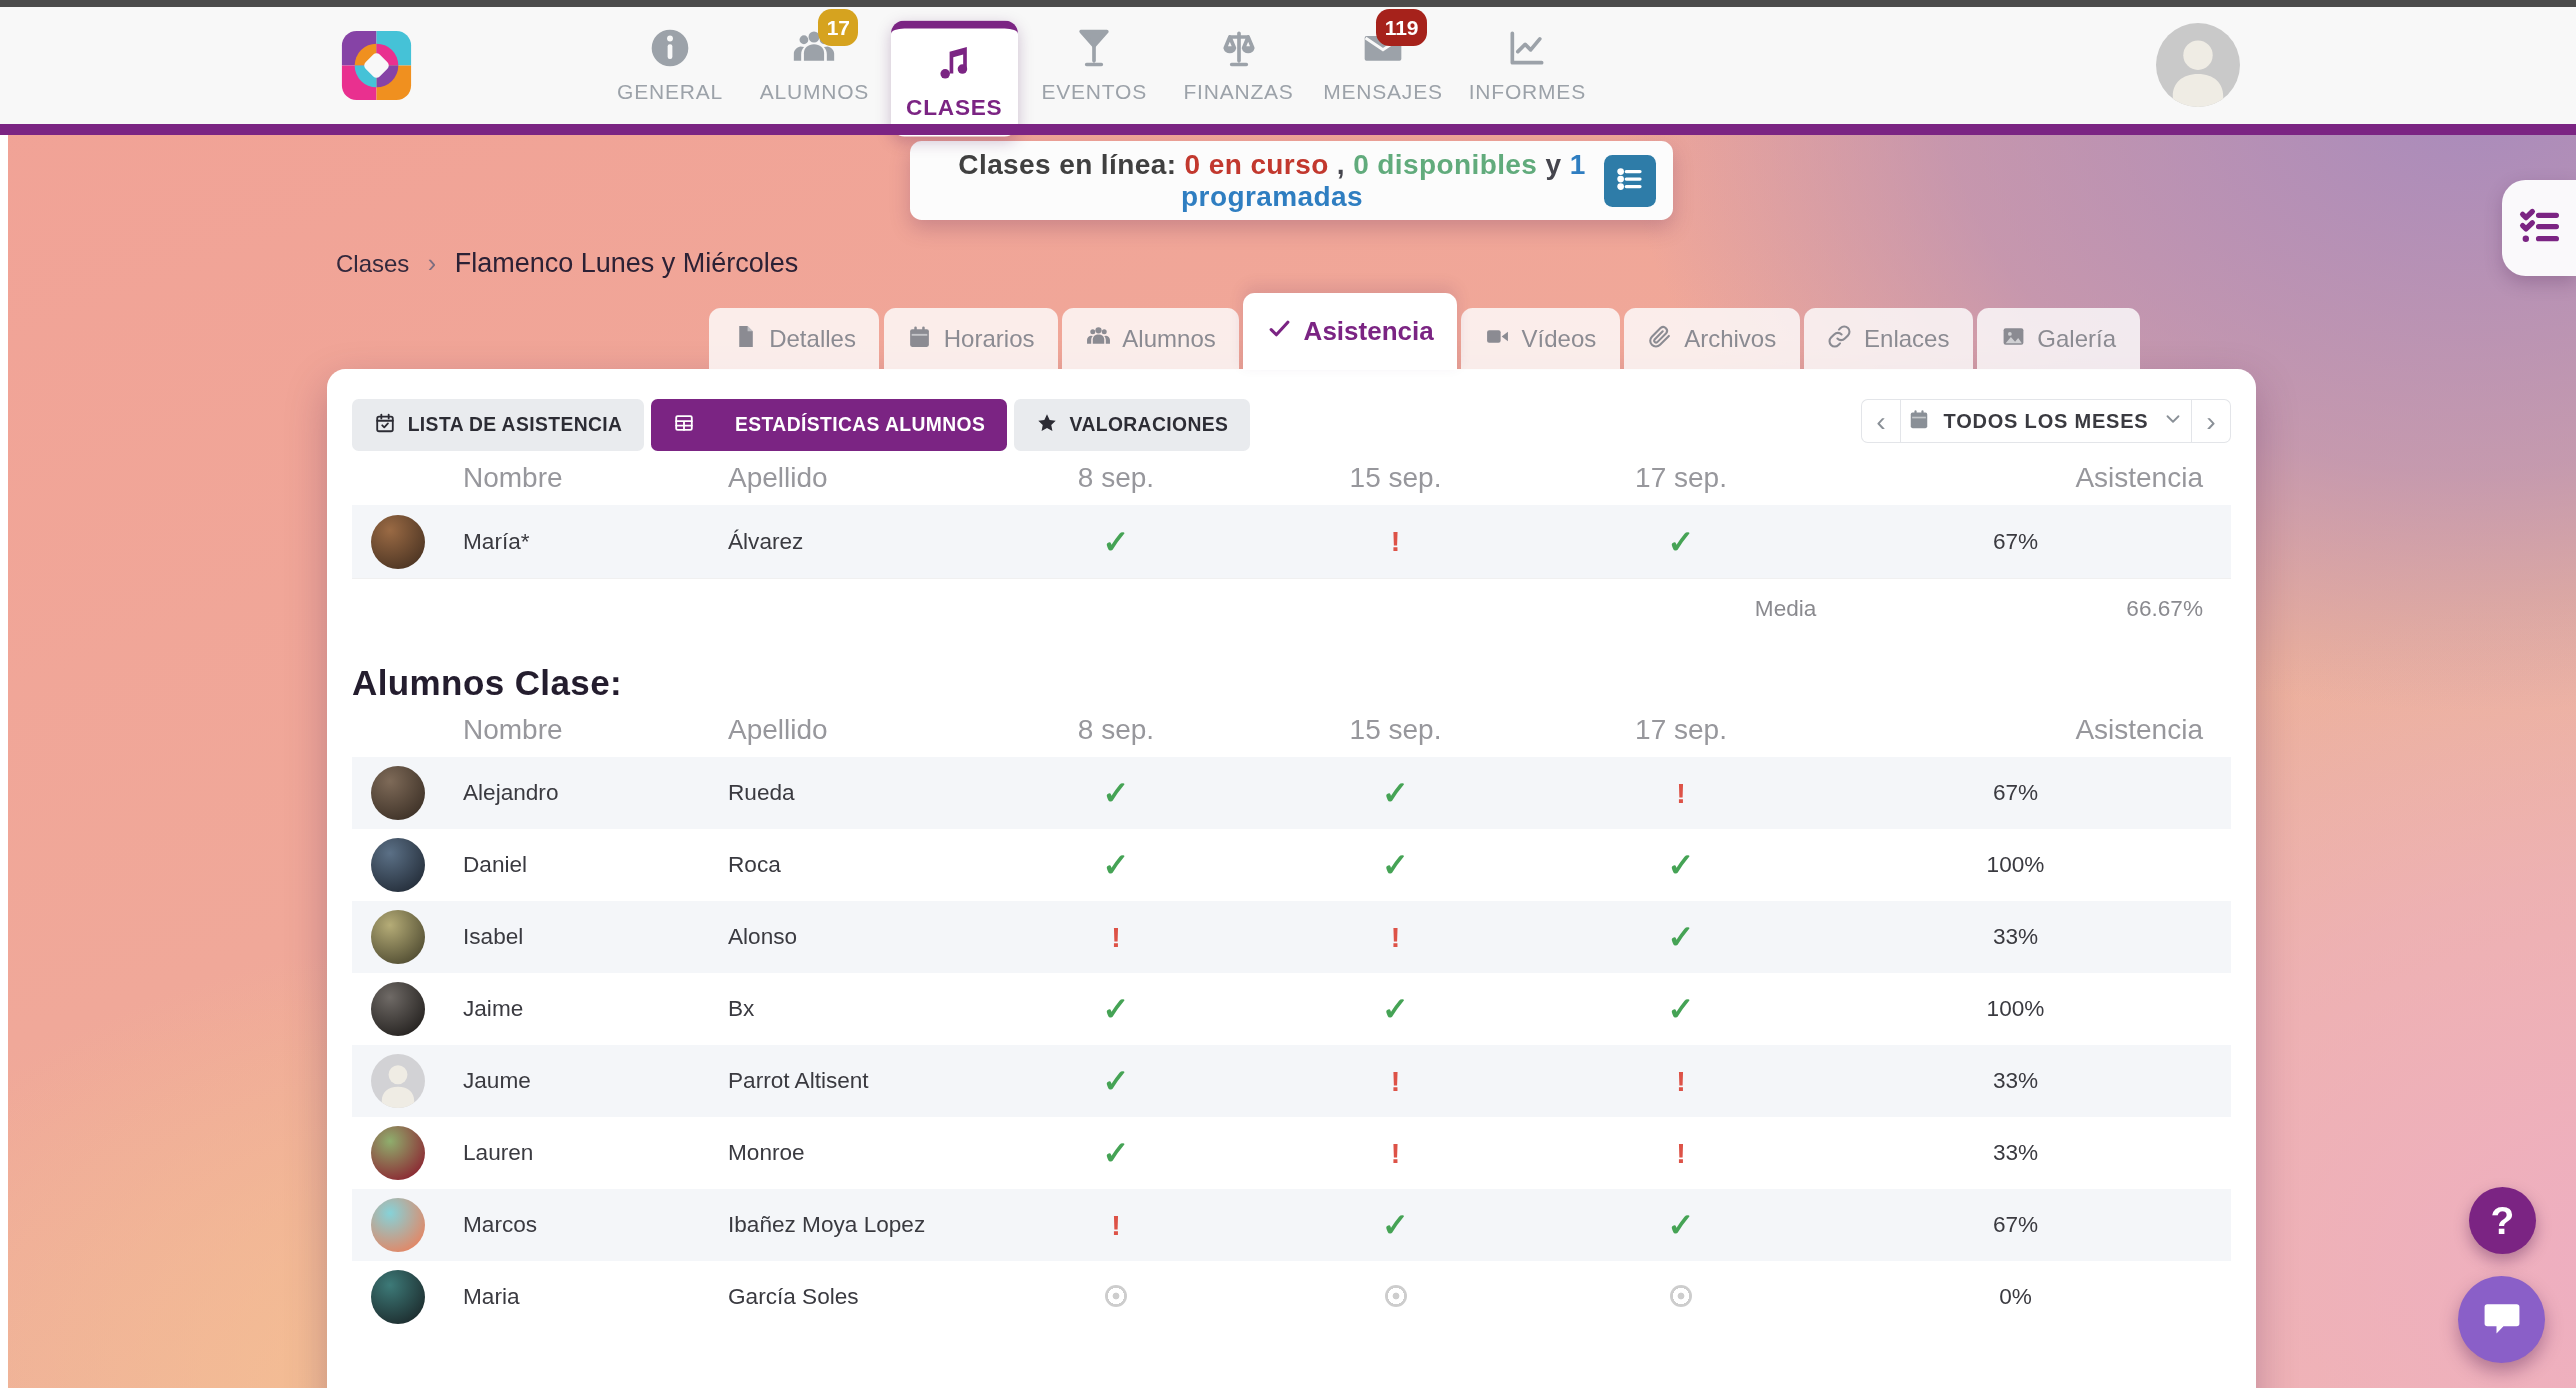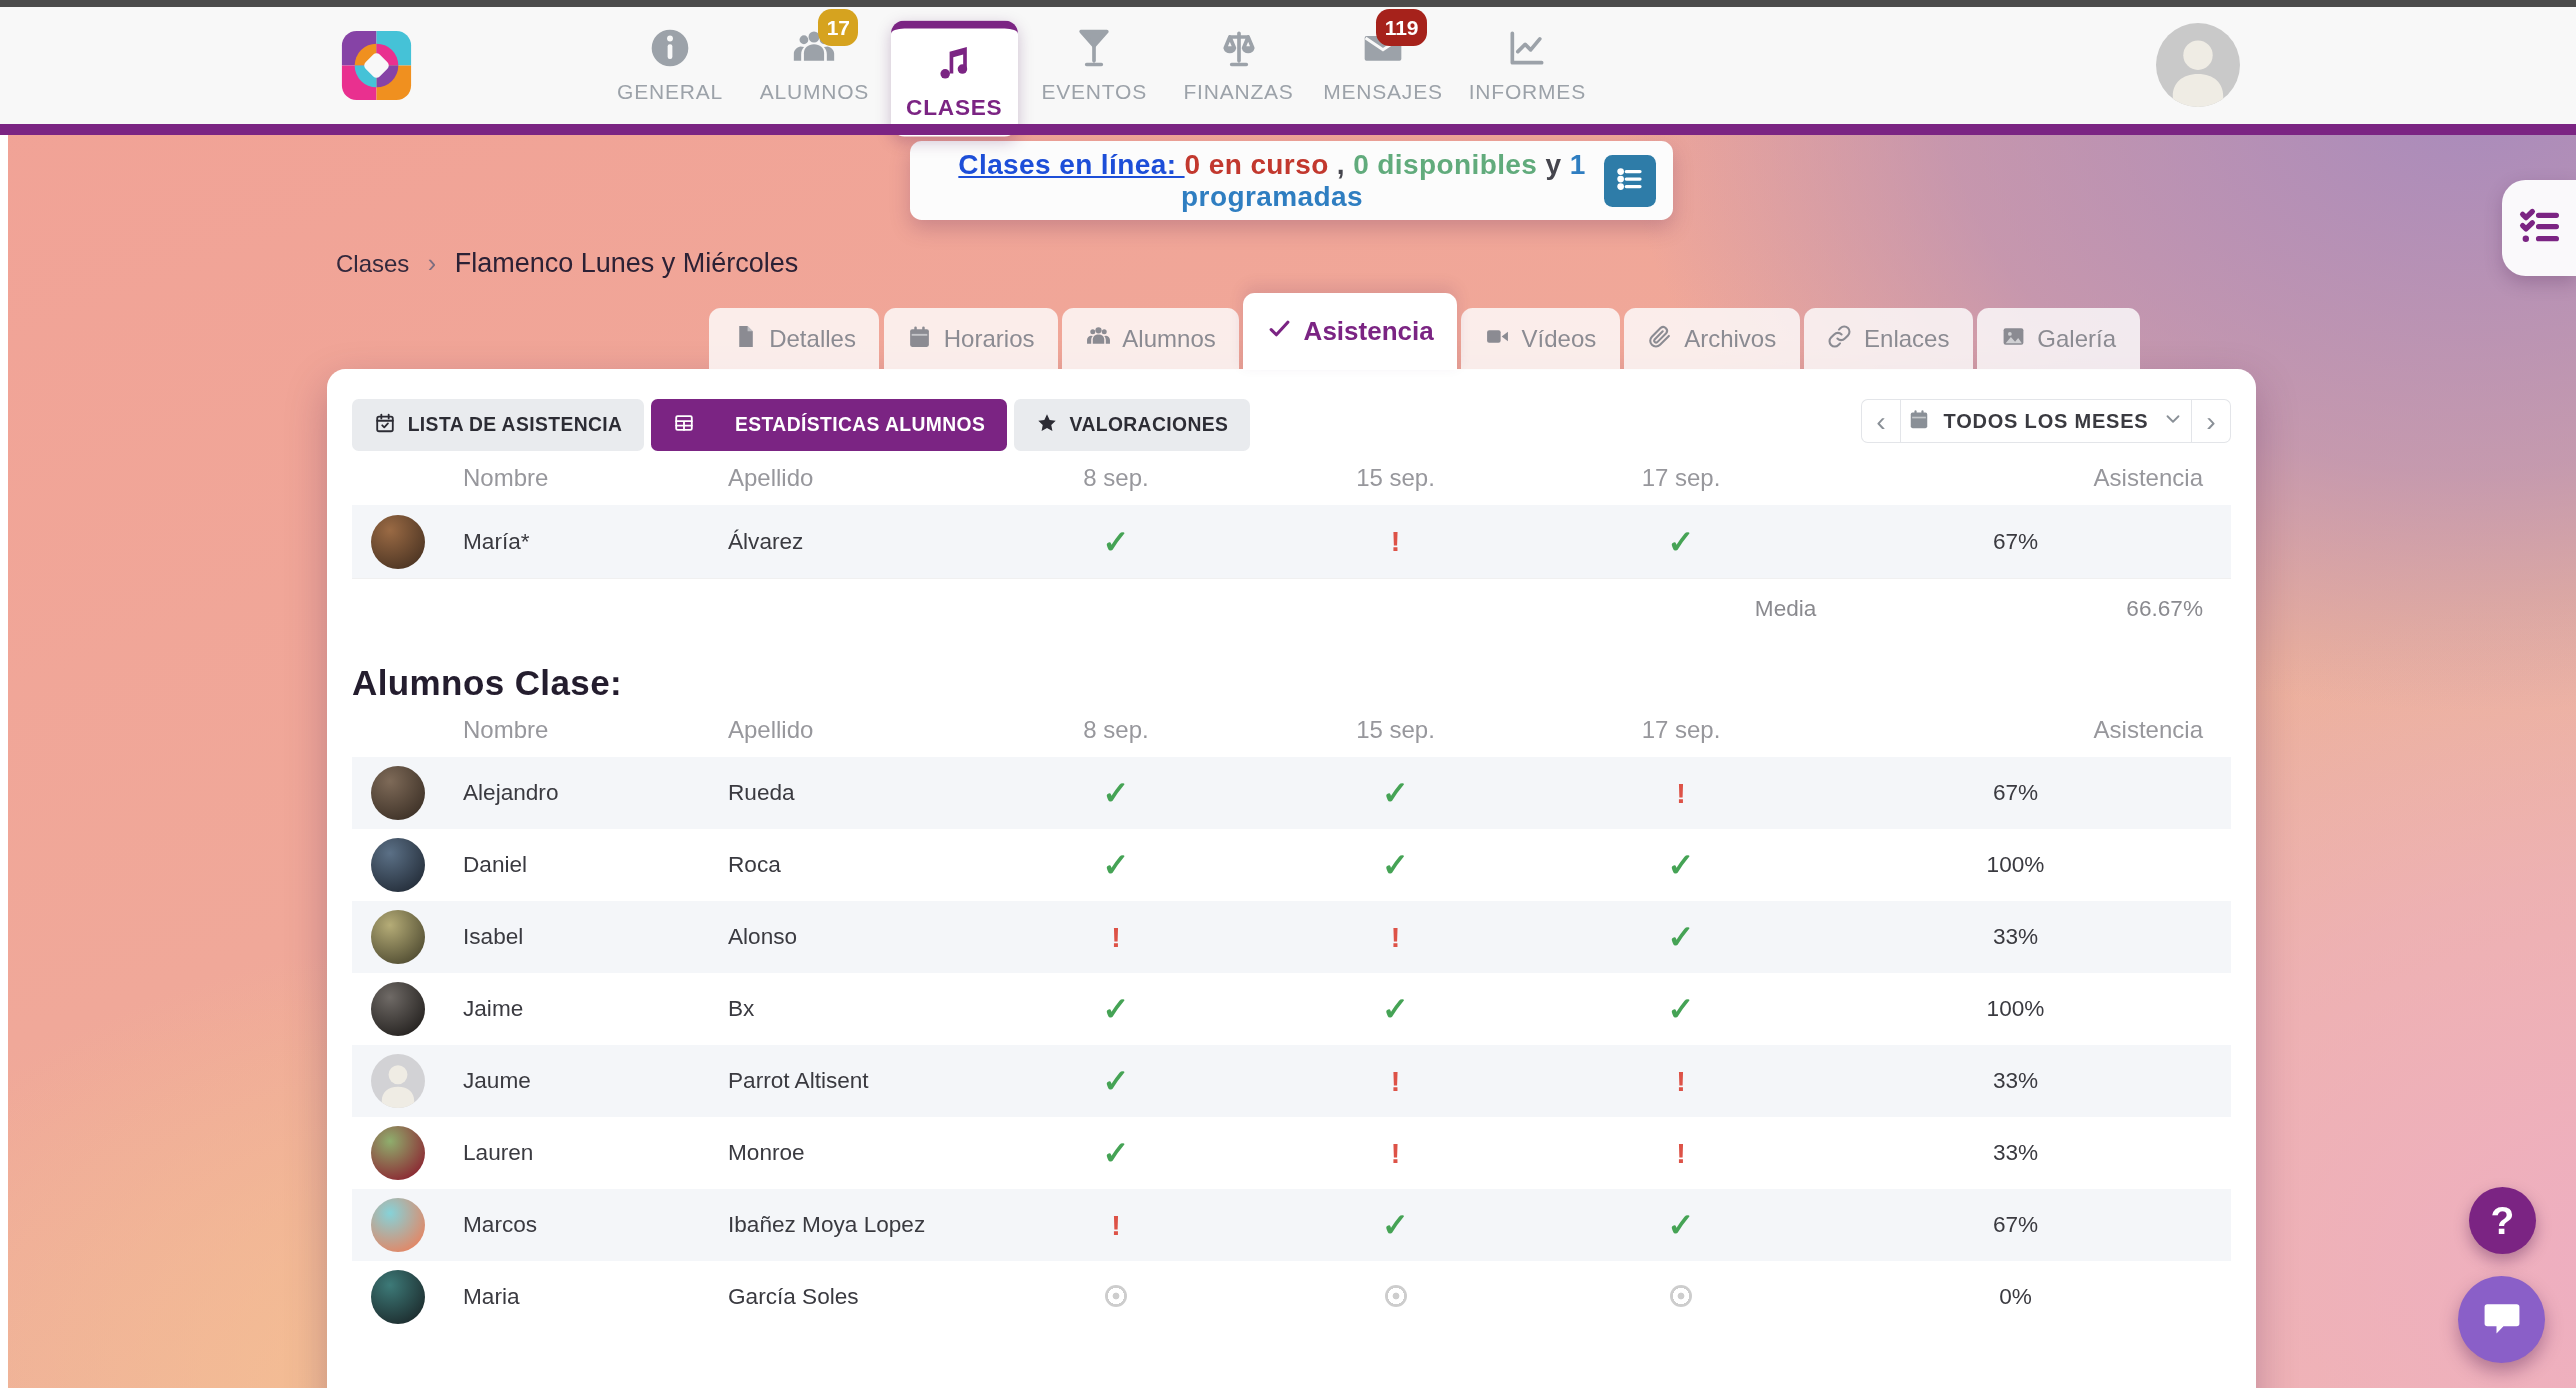--- a/index.html
+++ b/index.html
@@ -92,21 +92,21 @@
   .pager-select { width:292px; height:44px; background:#fff; border:1.7px solid #E3E5E9; display:flex; align-items:center;
     justify-content:center; gap:13.4px; color:#3A3A40; font-size:20px; font-weight:bold; letter-spacing:0.8px; cursor:pointer; }
   .pager-select svg { width:22px; height:22px; color:#8A9097; }
 
   .section-title { font-size:35px; font-weight:bold; color:#241D2E; letter-spacing:0.4px; }
   .title-teachers { margin-top:34px; }
   .title-students { margin-top:25px; }
 
   
   .trow { display:grid; grid-template-columns:111px 265px 247px 282px 277px 294px 1fr; align-items:center; }
-  .thead { height:54px; color:#97979C; font-size:24px; }
+  .thead { height:54px; color:#97979C; font-size:28px; }
   .thead .c-date { text-align:center; }
   .thead .c-asis { text-align:right; padding-right:28px; }
   .tname, .tlast { font-size:22.6px; color:#3A3A40; }
   .c-date { text-align:center; }
   .c-pct { text-align:center; padding-right:28px; font-size:22.6px; color:#3A3A40; }
   .row { height:72px; }
   .row-teacher { height:74px; border-bottom:1.7px solid #F0F0F0; }
   .row:nth-child(even) { background:#F4F6F9; }
   .media-row { height:59px; display:flex; align-items:center; justify-content:flex-end; color:#8A8A8F; font-size:22.6px; }
   .media-label { margin-right:310px; }
@@ -208,21 +208,21 @@
       <svg viewBox="0 0 24 24" fill="#EFECE4" stroke="none">
         <circle cx="12" cy="9.2" r="4.2"></circle>
         <path d="M12 14.6c4.6 0 7.2 2.7 7.2 6.2V24H4.8v-3.2c0-3.5 2.6-6.2 7.2-6.2z"></path>
       </svg>
     </div>
 </header>
 <div class="purple-bar"></div>
 <div class="left-strip"></div>
 
 <div class="banner">
-  <div class="banner-text" id="banner-text"><span style="color: #1d4ed8; text-decoration: underline;">Clases en línea: </span><span style="color: rgb(194, 56, 46);">0 en curso</span><span style="color: rgb(69, 69, 77);"> , </span><span style="color: rgb(97, 171, 124);">0 disponibles</span><span style="color: rgb(69, 69, 77);"> y </span><span style="color: rgb(47, 126, 193);">1 programadas</span></div>
+  <div class="banner-text" id="banner-text"><span style="color: #404040;">Clases en línea: </span><span style="color: rgb(194, 56, 46);">0 en curso</span><span style="color: rgb(69, 69, 77);"> , </span><span style="color: rgb(97, 171, 124);">0 disponibles</span><span style="color: rgb(69, 69, 77);"> y </span><span style="color: rgb(47, 126, 193);">1 programadas</span></div>
   <button class="banner-btn" id="banner-btn">
       <span class="icn"><svg viewBox="0 0 24 24" fill="none" stroke="currentColor" stroke-width="2.6" stroke-linecap="round" stroke-linejoin="round">
           <path d="M9 6h11M9 12h11M9 18h11"></path>
           <circle cx="4.5" cy="6" r="1.4" fill="currentColor"></circle>
           <circle cx="4.5" cy="12" r="1.4" fill="currentColor"></circle>
           <circle cx="4.5" cy="18" r="1.4" fill="currentColor"></circle>
         </svg></span>
     </button>
 </div>
 

